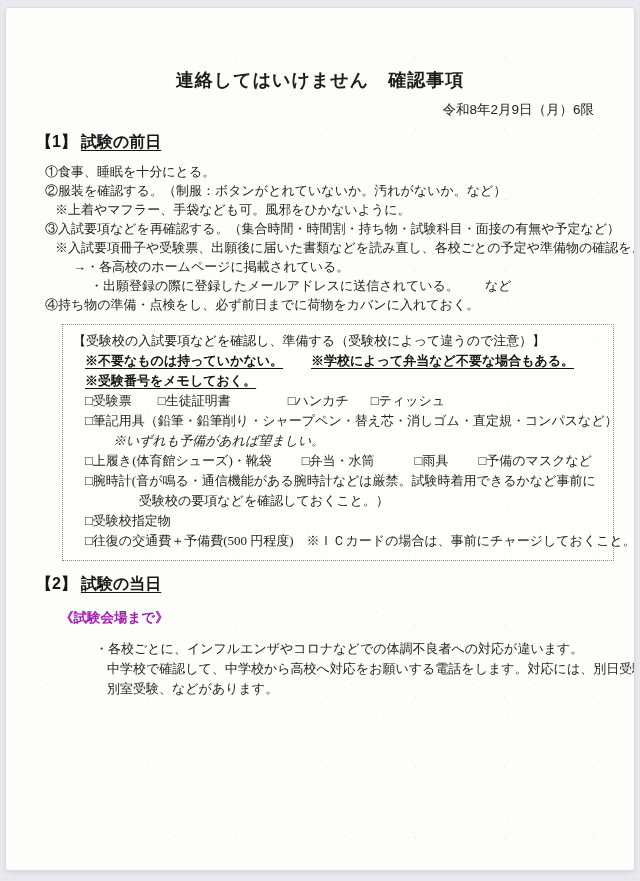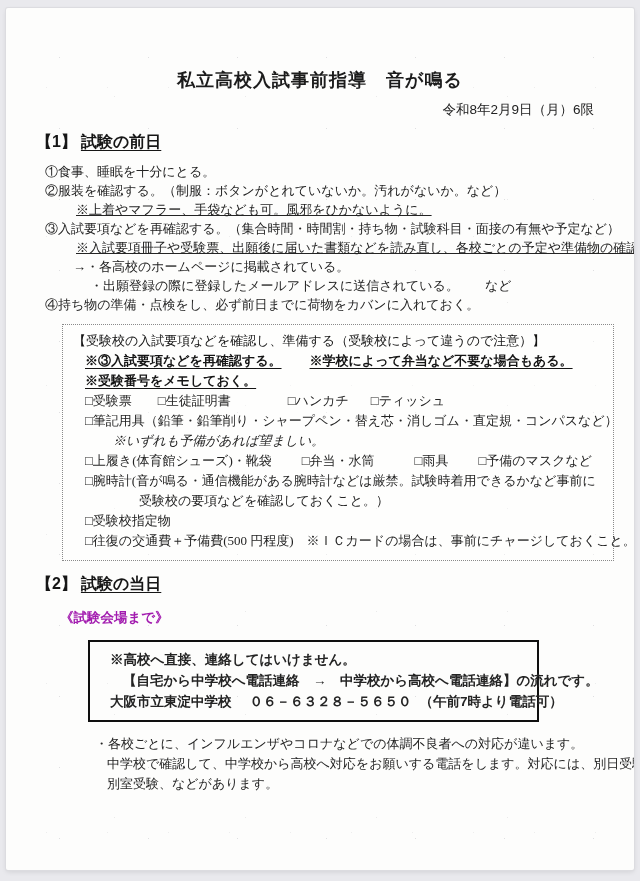--- a/index.html
+++ b/index.html
@@ -60,21 +60,21 @@
   .sec-head .u{ text-decoration:underline; text-underline-offset:3px; }
   .sec-head .num{ margin-right:4px; }
 
   .ln{
     font-size:13px;
     line-height:19px;
     white-space:nowrap;
     color:#242424;
   }
   .i1{ padding-left:39px; }
-  .i2{ padding-left:70px;text-decoration:underline; }
+  .i2{ padding-left:49px; }
   .i3{ padding-left:67px; }
   .i4{ padding-left:84px; }
 
   .dotted-box{
     margin:10px 20px 0 56px;
     border:1.5px dotted #8a8a8a;
     padding:6px 6px 9px 10px;
     background:rgba(255,255,255,.4);
   }
   .dotted-box .ln{ line-height:20px; }
@@ -124,42 +124,42 @@
   .foot-notes .ln{ line-height:20px; }
   .p89{ padding-left:89px; }
   .p101{ padding-left:101px; }
 </style>
 </head>
 <body>
 
 <div class="paper">
   <div class="content">
 
-    <div class="title">私立高校入試事前指導　音が鳴る</div>
+    <div class="title">連絡してはいけません　確認事項</div>
     <div class="date">令和8年2月9日（月）6限</div>
 
     <div class="sec-head">
       <span class="num">【1】</span><span class="u">試験の前日</span>
     </div>
 
     <div>
       <div class="ln i1">①食事、睡眠を十分にとる。</div>
       <div class="ln i1">②服装を確認する。（制服：ボタンがとれていないか。汚れがないか。など）</div>
       <div class="ln i2">※上着やマフラー、手袋なども可。風邪をひかないように。</div>
       <div class="ln i1">③入試要項などを再確認する。（集合時間・時間割・持ち物・試験科目・面接の有無や予定など）</div>
       <div class="ln i2">※入試要項冊子や受験票、出願後に届いた書類などを読み直し、各校ごとの予定や準備物の確認を。</div>
       <div class="ln i3">→・各高校のホームページに掲載されている。</div>
       <div class="ln i4">・出願登録の際に登録したメールアドレスに送信されている。　　など</div>
       <div class="ln i1">④持ち物の準備・点検をし、必ず前日までに荷物をカバンに入れておく。</div>
     </div>
 
     <div class="dotted-box">
       <div class="ln bx-head">【受験校の入試要項などを確認し、準備する（受験校によって違うので注意）】</div>
       <div class="ln bx-notes">
-        <span class="u2">※③入試要項などを再確認する。</span><span class="gap28"></span><span class="u2">※学校によって弁当など不要な場合もある。</span>
+        <span class="u2">※不要なものは持っていかない。</span><span class="gap28"></span><span class="u2">※学校によって弁当など不要な場合もある。</span>
       </div>
       <div class="ln bx-notes">
         <span class="u2">※受験番号をメモしておく。</span>
       </div>
       <div class="ln row">
         <span class="cb m26">□受験票</span><span class="cb m26">□生徒証明書</span><span class="cb m22">□ハンカチ</span><span class="cb">□ティッシュ</span>
       </div>
       <div class="ln row">□筆記用具（鉛筆・鉛筆削り・シャープペン・替え芯・消しゴム・直定規・コンパスなど）</div>
       <div class="ln rownote">※いずれも予備があれば望ましい。</div>
       <div class="ln row">
@@ -171,27 +171,20 @@
       <div class="ln row">□往復の交通費＋予備費(500 円程度)　※ＩＣカードの場合は、事前にチャージしておくこと。</div>
     </div>
 
     <div class="sec-head">
       <span class="num">【2】</span><span class="u">試験の当日</span>
     </div>
 
     <div class="sub-head">《試験会場まで》</div>
 
 
-    <div class="phone-box">
-      <div class="ln">※高校へ直接、連絡してはいけません。</div>
-      <div class="ln pb-indent">【自宅から中学校へ電話連絡　→　中学校から高校へ電話連絡】の流れです。</div>
-      <div class="ln">
-        <span>大阪市立東淀中学校</span><span class="sp18"></span><span>０６－６３２８－５６５０</span><span class="sp8"></span><span>（午前7時より電話可）</span>
-      </div>
-    </div>
 
     <div class="foot-notes">
       <div class="ln p89">・各校ごとに、インフルエンザやコロナなどでの体調不良者への対応が違います。</div>
       <div class="ln p101">中学校で確認して、中学校から高校へ対応をお願いする電話をします。対応には、別日受験や、</div>
       <div class="ln p101">別室受験、などがあります。</div>
 
     </div>
 
   </div>
 </div>

